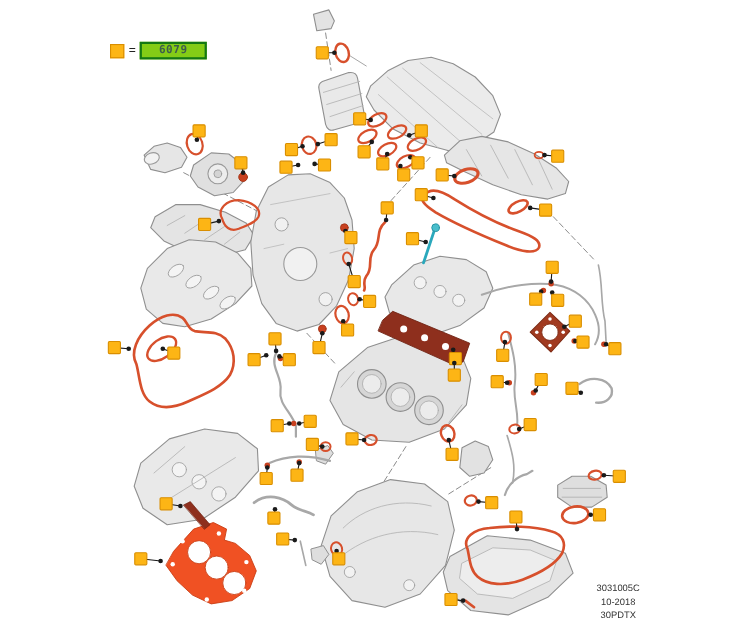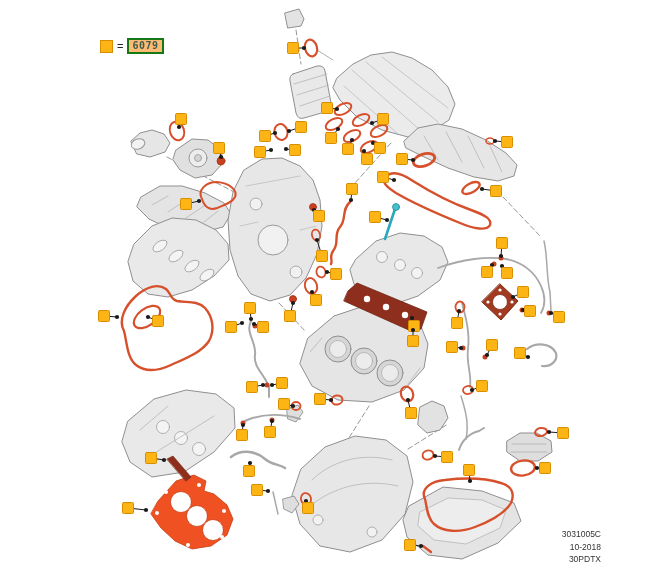--- a/index.html
+++ b/index.html
@@ -3,24 +3,24 @@
 <meta charset="utf-8">
 <style>
   html,body{margin:0;padding:0;background:#fff;}
   .stage{position:relative;width:671px;height:566px;background:#ffffff;overflow:hidden;
          font-family:"Liberation Sans",sans-serif;}
   .stage svg{position:absolute;left:0;top:0;}
   svg *{stroke-linejoin:round;stroke-linecap:round;}
   .legend{position:absolute;left:100px;top:38px;display:flex;align-items:center;gap:4px;}
   .swatch{width:11px;height:11px;background:#FDB515;border:1px solid #D98E00;display:inline-block;}
   .eq{font-size:11px;color:#222;}
-  .code{background:#fdba74;border:2px solid #147814;color:#3D5C4E;
+  .code{background:#84cc16;border:2px solid #147814;color:#3D5C4E;
         font-family:"DejaVu Sans Mono",monospace;font-weight:bold;font-size:10px;
-        padding:0 3px;line-height:12px;letter-spacing:.5px;}
-  .footer{position:absolute;left:523px;top:528px;width:78px;text-align:right;
+        padding:0 15px;line-height:12px;letter-spacing:.5px;}
+  .footer{position:absolute;left:523px;top:528px;width:78px;text-align:center;
           font-size:8.5px;color:#333;line-height:12.5px;}
 </style>
 </head>
 <body>
 
 <div class="stage">
   <svg width="671" height="566" viewBox="0 0 671 566" xmlns="http://www.w3.org/2000/svg">
       <line x1="296" y1="30" x2="301" y2="64" stroke="#8a8a8a" stroke-width="0.9" stroke-dasharray="5 3"></line>
       <line x1="167" y1="157" x2="236" y2="193" stroke="#8a8a8a" stroke-width="0.9" stroke-dasharray="5 3"></line>
       <line x1="391" y1="143" x2="354" y2="184" stroke="#8a8a8a" stroke-width="0.9" stroke-dasharray="5 3"></line>

